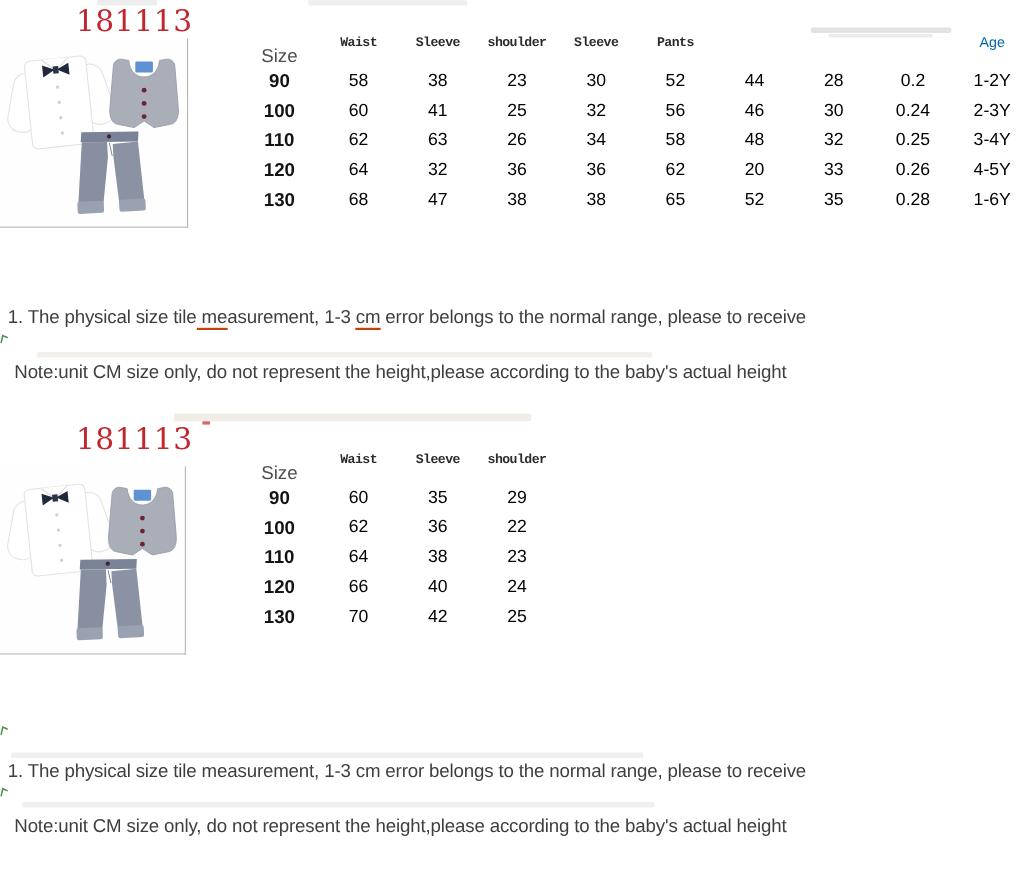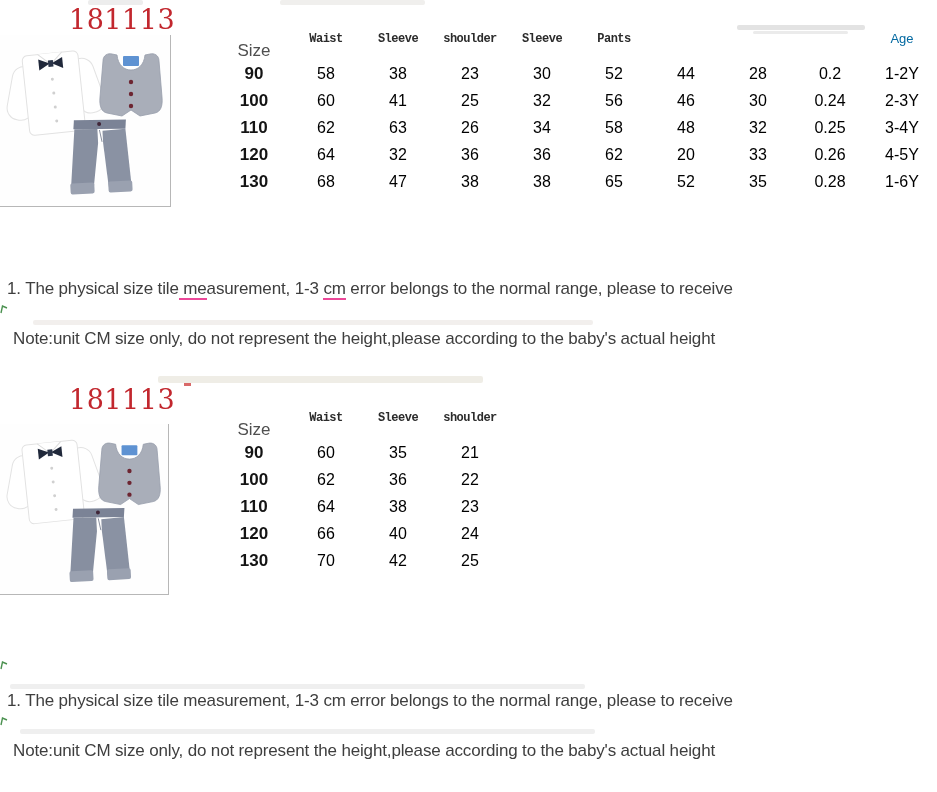--- a/index.html
+++ b/index.html
@@ -24,21 +24,21 @@
              letter-spacing:-.5px;color:#2b2b2b;}
   .hdr-age{display:flex;align-items:flex-start;justify-content:center;padding-top:5px;
            font-size:13px;color:#0369a1;}
   .cell{display:flex;align-items:center;justify-content:center;}
   .cell-size{font-size:17px;font-weight:bold;color:#141414;}
   .cell-val{font-size:16px;color:#000000;}
 
   
   .note{position:absolute;font-size:17px;color:#3e3e3e;letter-spacing:-.15px;
         white-space:nowrap;line-height:20px;}
-  .u{border-bottom:2px solid #ec4899;}
+  .u{border-bottom:2px solid #c2410c;}
 
   
   .smudge{position:absolute;border-radius:2px;filter:blur(.7px);}
   .gmark{position:absolute;width:8px;height:10px;}
   .redtick{position:absolute;width:7px;height:3px;background:#d04343;opacity:.8;}
 </style>
 </head>
 <body>
 
 <div class="canvas">
@@ -206,21 +206,21 @@
   </div>
 
   <div class="chart" style="left: 218px; top: 405px; grid-template-columns: repeat(4, 72px);">
       <div class="hdr-size">Size</div>
       <div class="hdr-small">Waist</div>
       <div class="hdr-small">Sleeve</div>
       <div class="hdr-small">shoulder</div>
       <div class="cell cell-size">90</div>
       <div class="cell cell-val">60</div>
       <div class="cell cell-val">35</div>
-      <div class="cell cell-val">21</div>
+      <div class="cell cell-val">29</div>
       <div class="cell cell-size">100</div>
       <div class="cell cell-val">62</div>
       <div class="cell cell-val">36</div>
       <div class="cell cell-val">22</div>
       <div class="cell cell-size">110</div>
       <div class="cell cell-val">64</div>
       <div class="cell cell-val">38</div>
       <div class="cell cell-val">23</div>
       <div class="cell cell-size">120</div>
       <div class="cell cell-val">66</div>

